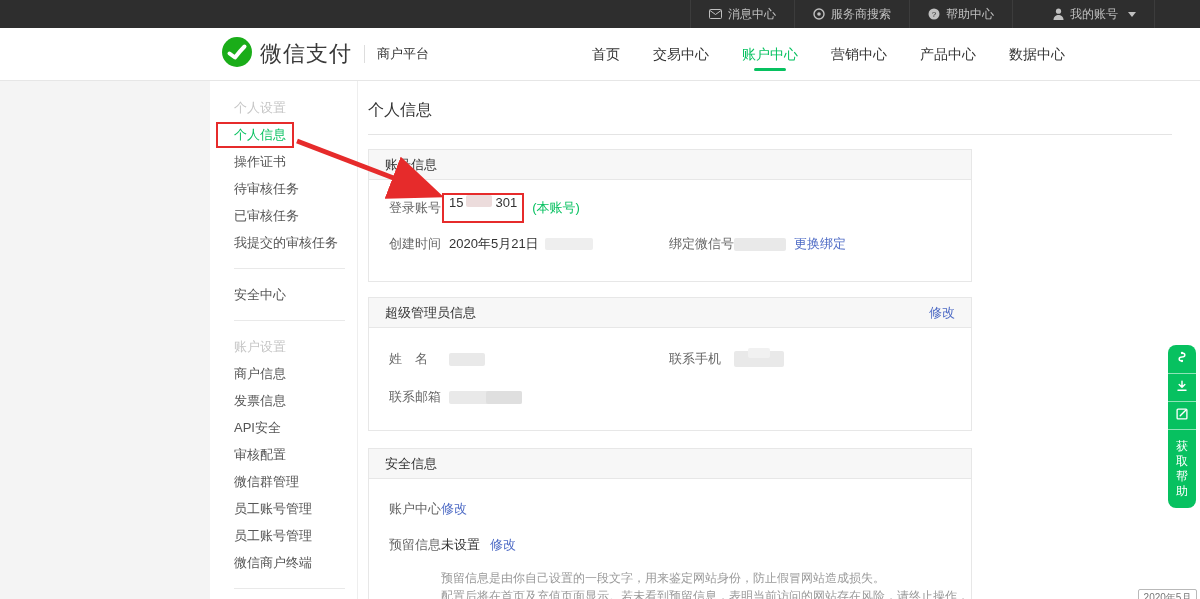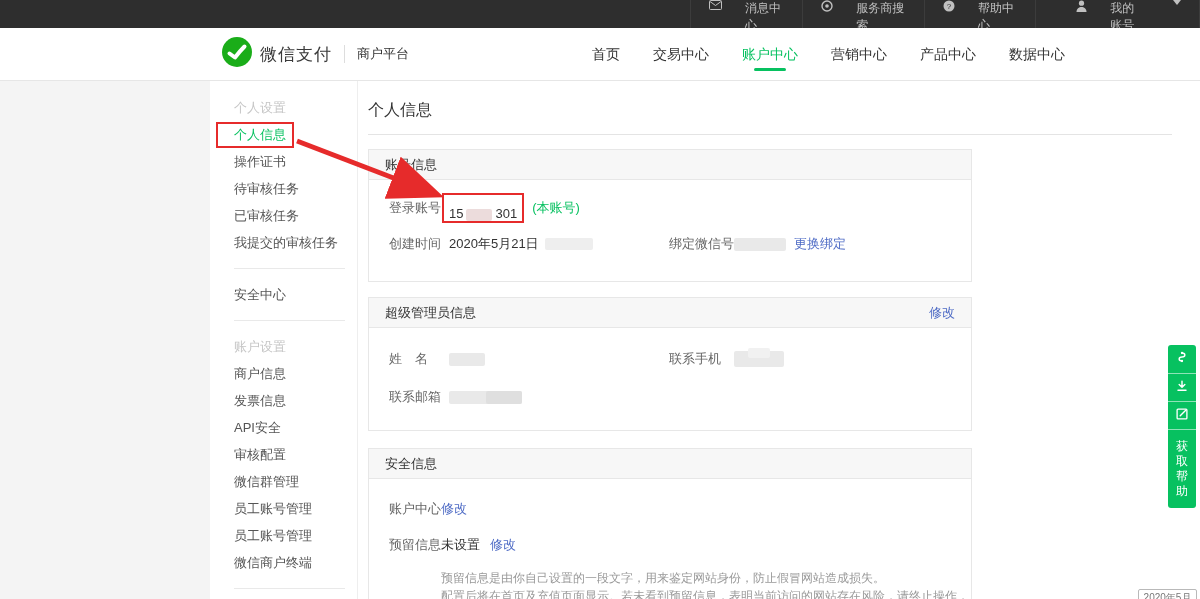--- a/index.html
+++ b/index.html
@@ -2,32 +2,32 @@
 <html><head>
 <meta charset="utf-8">
 <style>
   * { margin:0; padding:0; box-sizing:border-box; }
   body { font-family:"Liberation Sans","DejaVu Sans",sans-serif; background:#fff; }
   .screen { position:relative; width:1200px; height:599px; overflow:hidden; background:#fff; }
 
   
   .topbar { position:absolute; left:0; top:0; width:1200px; height:28px; background:#2e2e2e; }
   .topbar-group { position:absolute; left:690px; top:0; height:28px; display:flex; }
-  .topbar-item { display:flex; gap:23px; padding:0 18px; color:#c0c0c0;
+  .topbar-item { display:flex; align-items:center; gap:6px; padding:0 18px; color:#c0c0c0;
                  font-size:12px; border-left:1px solid rgba(255,255,255,.07); cursor:pointer; }
   .topbar-item:last-child { border-right:1px solid rgba(255,255,255,.07);padding-left:40px; }
   .topbar-item svg { display:block; }
   .caret { width:0; height:0; border-left:4px solid transparent; border-right:4px solid transparent;
            border-top:5px solid #c0c0c0; margin-left:4px; }
 
   
   .header { position:absolute; left:0; top:28px; width:1200px; height:53px; background:#fff;
             border-bottom:1px solid #e6e6e6; }
   .brand { position:absolute; left:222px; top:9px; display:flex; align-items:center; }
-  .brand-name { font-size:17px; color:#3a3a3a; margin-left:8px; letter-spacing:1px; }
+  .brand-name { font-size:22px; color:#3a3a3a; margin-left:8px; letter-spacing:1px; }
   .brand-sep { width:1px; height:18px; background:#ddd; margin:0 12px; }
   .brand-sub { font-size:13px; color:#333; }
   .nav { position:absolute; left:592px; top:0; height:52px; display:flex; align-items:center; gap:33px; }
   .nav-item { position:relative; font-size:14px; color:#333; height:52px; line-height:52px; cursor:pointer; }
   .nav-item.active { color:#07c160; }
   .nav-item.active::after { content:""; position:absolute; left:50%; transform:translateX(-50%);
                             bottom:9px; width:32px; height:3px; border-radius:2px; background:#07c160; }
 
   
   .left-bg { position:absolute; left:0; top:81px; width:210px; height:518px; background:#f4f4f4; }
@@ -69,33 +69,33 @@
   .mask.wx { width:52px; margin-right:8px; }
   .mask.created { width:48px; height:12px; margin-left:6px; background:#eee; }
   .mask.name { width:36px; }
   .mask.phone { width:50px; height:16px; position:relative; }
   .mask.phone::after { content:""; position:absolute; left:14px; top:-3px; width:22px; height:10px;
                        background:#f1f1f1; border-radius:2px; }
   .mask.email { width:73px; position:relative; }
   .mask.email::after { content:""; position:absolute; right:0; top:0; width:36px; height:13px;
                        background:#dfdfdf; border-radius:2px; }
 
-  .login-box { display:inline-flex; align-items:flex-end; border:2px solid #e62b2b;
+  .login-box { display:inline-flex; align-items:flex-start; border:2px solid #e62b2b;
                height:30px; padding:0 5px; margin-left:-7px; }
   .notes { margin:6px 0 0 72px; }
   .note-line { font-size:12px; color:#999; line-height:18px; }
   .gap10 { margin-left:10px; }
 
   
   .red-frame { position:absolute; left:216px; top:122px; width:78px; height:26px;
                border:2px solid #e62b2b; pointer-events:none; }
   .anno-arrow { position:absolute; left:289px; top:133px; pointer-events:none; }
 
   
-  .fab { position:absolute; right:4px; top:345px; width:28px; border-radius:3px; overflow:hidden; }
+  .fab { position:absolute; right:4px; top:345px; width:28px; border-radius:8px; overflow:hidden; }
   .fab-cell { width:28px; height:28px; background:#07c160; display:flex; align-items:center;
               justify-content:center; cursor:pointer; border-top:1px solid rgba(255,255,255,.55); }
   .fab-cell:first-child { border-top:none; }
   .fab-help { width:28px; background:#07c160; border-top:1px solid rgba(255,255,255,.55);
               color:#fff; font-size:12px; padding:9px 0; text-align:center; line-height:15px;
               cursor:pointer; }
 
   
   .date-chip { position:absolute; left:1138px; top:589px; width:59px; height:18px;
                border:1px solid #b9b9b9; border-radius:2px; background:#fff; font-size:10px;

